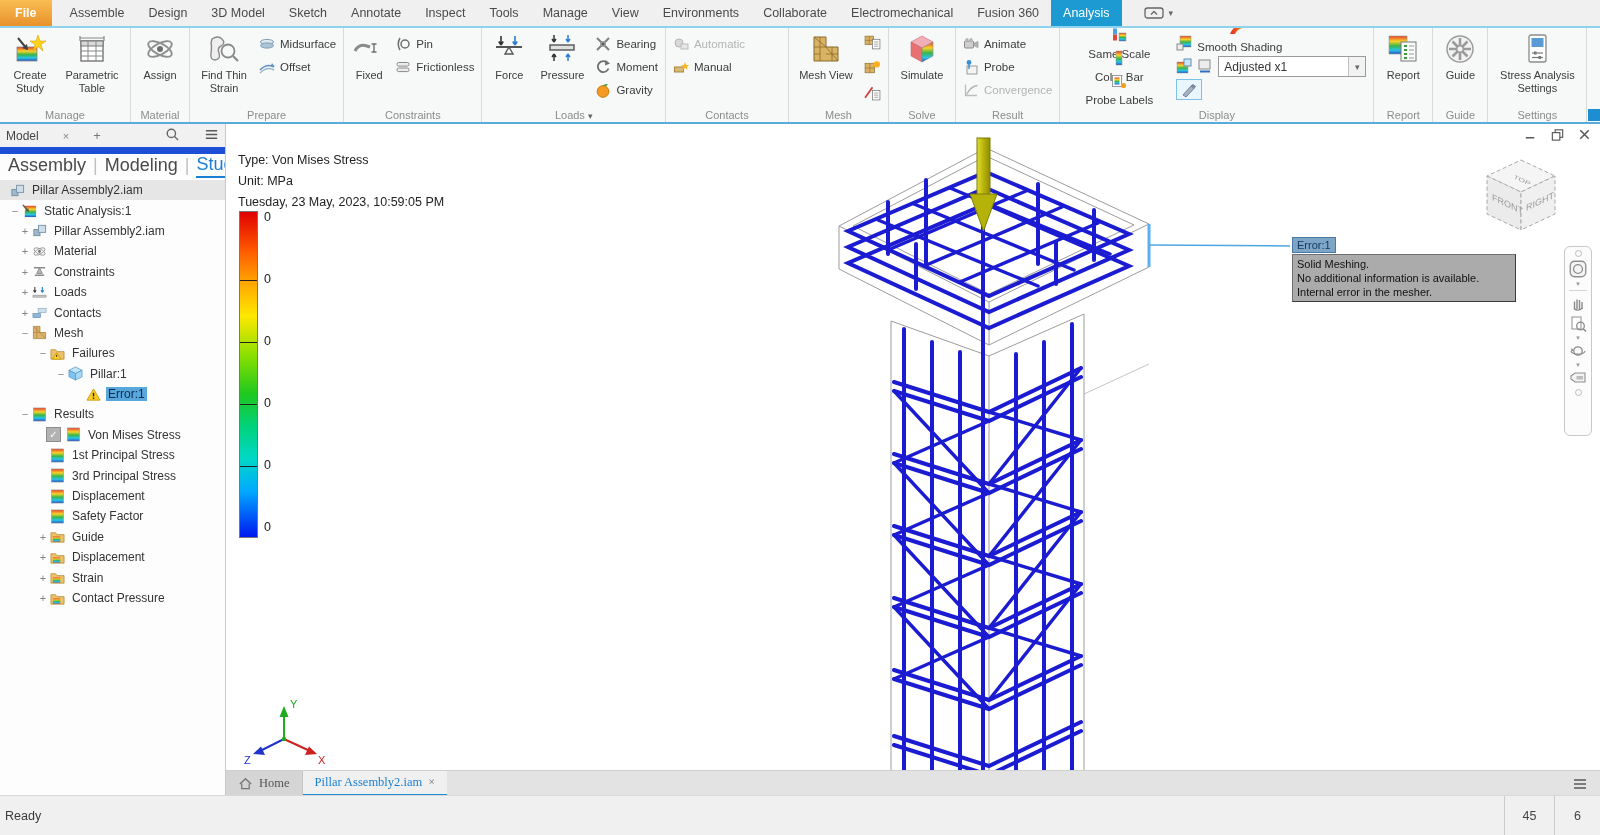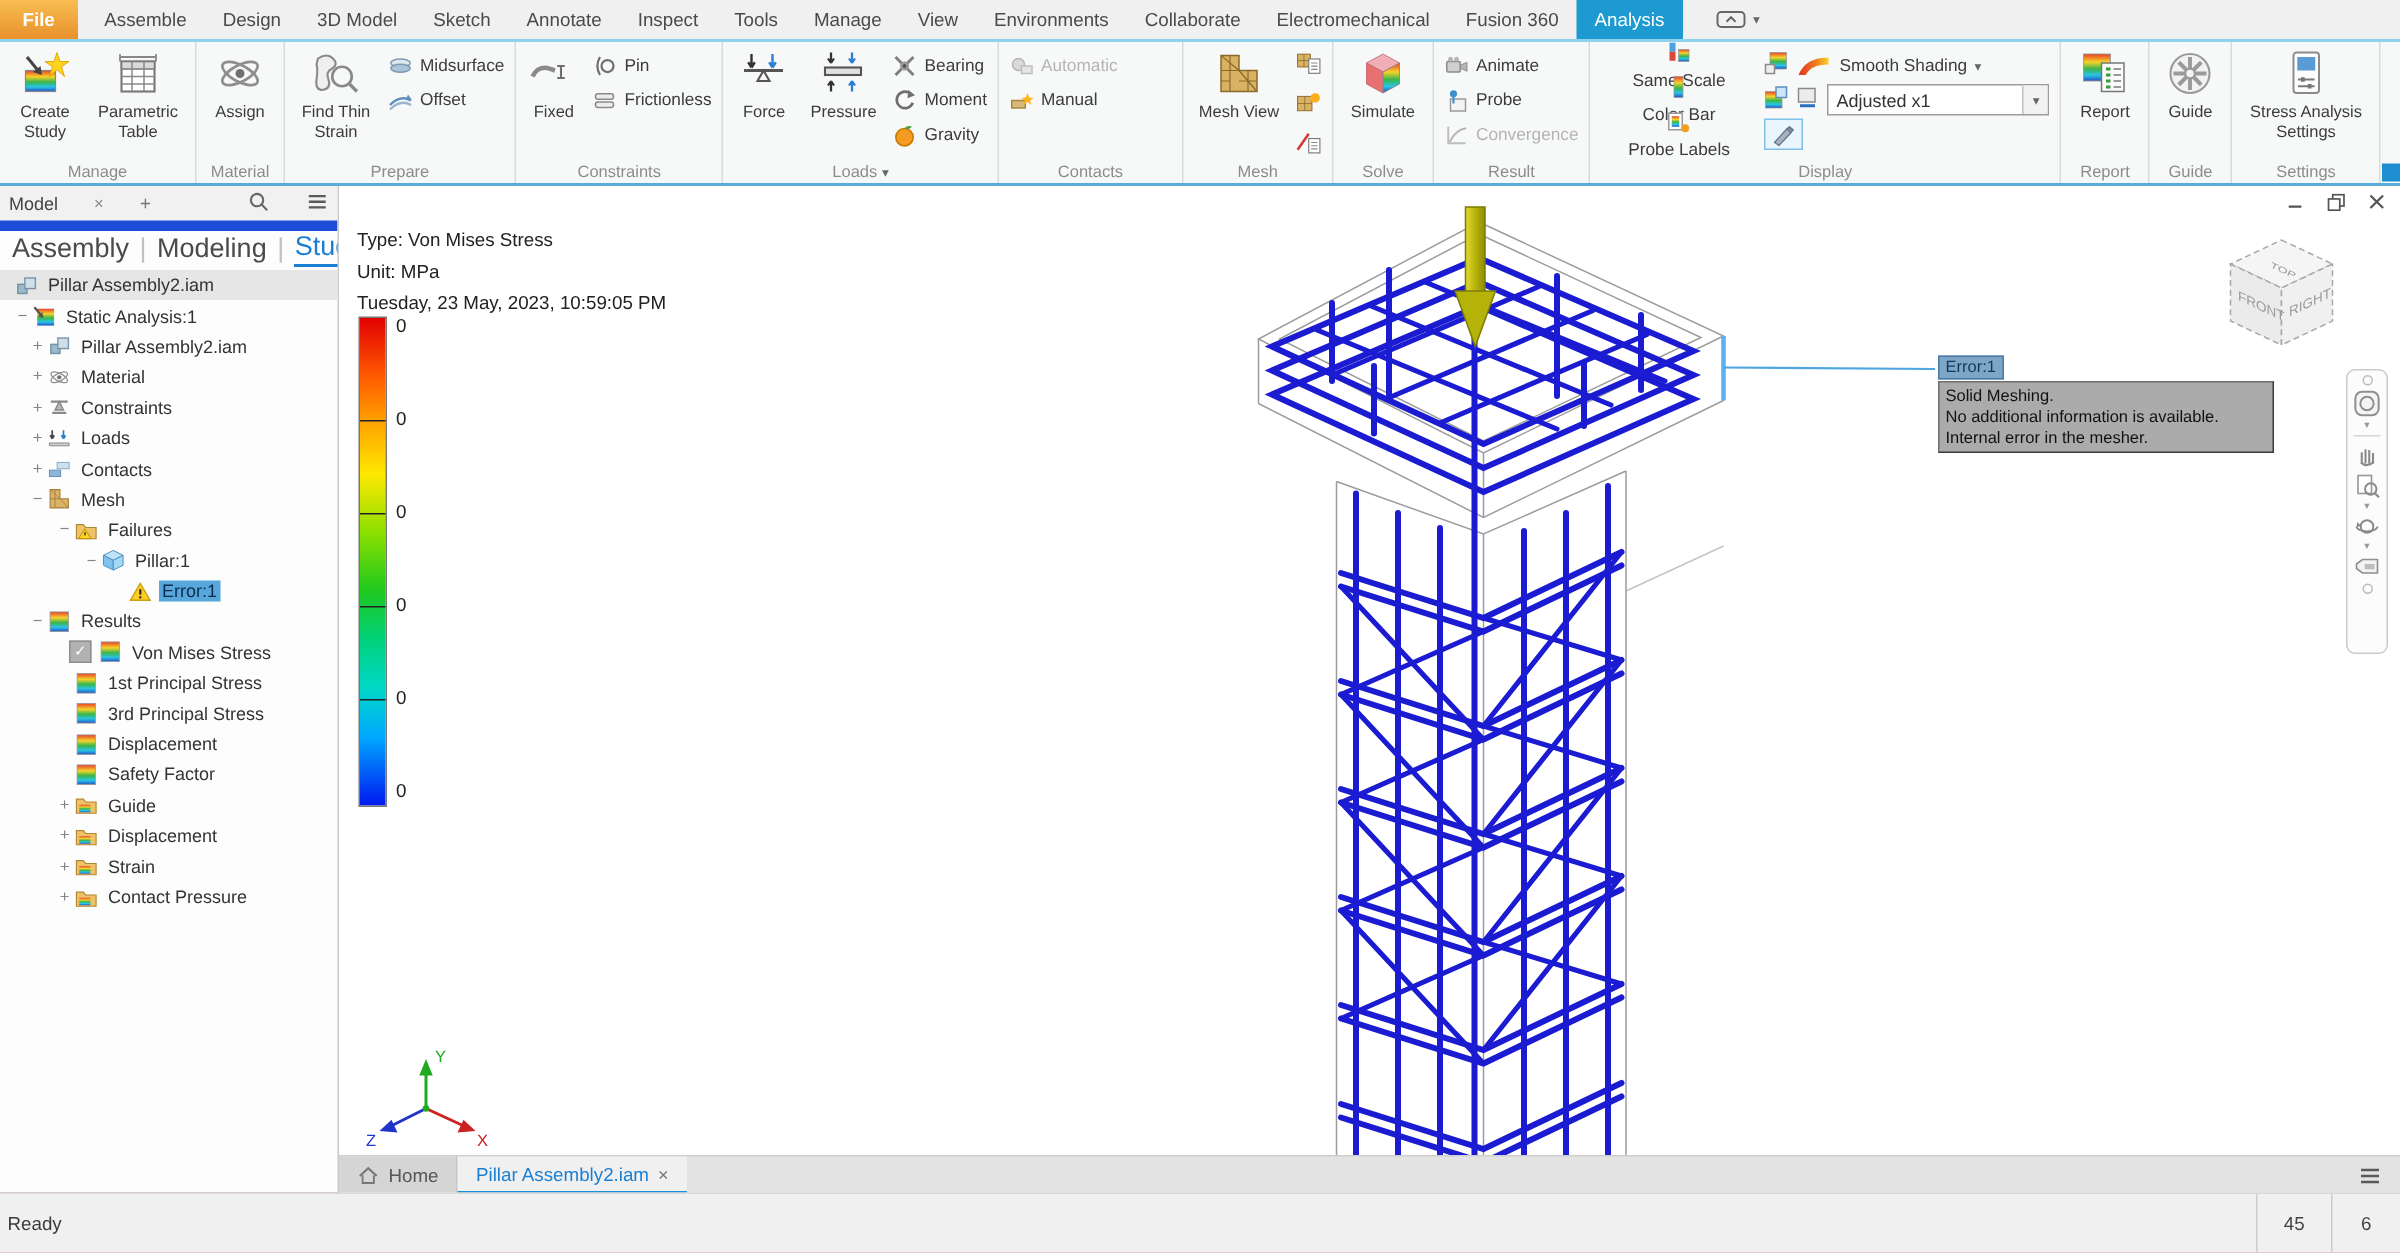--- a/index.html
+++ b/index.html
@@ -1,16 +1,16 @@
 <!DOCTYPE html>
 <html><head>
 <meta charset="utf-8">
 <style>
   html,body{margin:0;padding:0;}
-  .app{position:relative;width:1600px;height:835px;background:#7f1d1d;overflow:hidden;
+  .app{position:relative;width:1600px;height:835px;background:#ec4899;overflow:hidden;
        font-family:"Liberation Sans",sans-serif;-webkit-font-smoothing:antialiased;color:#3b3b3b;}
   
   .menubar{position:absolute;left:0;top:0;right:0;height:26px;background:#f0f0f0;
            display:flex;align-items:stretch;border-bottom:2px solid #8fd2ee;font-size:12.5px;color:#4a4a4a;}
   .menu-item{padding:0 12px;line-height:26px;white-space:nowrap;cursor:default;}
   .menu-item.file{background:linear-gradient(#f8bd52,#e8912b);color:#fff;font-weight:bold;padding:0 15px;margin-right:6px;}
   .menu-item.active{background:#1d9ad2;color:#fff;}
   .menu-extra{margin-left:14px;display:flex;align-items:center;gap:3px;padding:0 8px;color:#555;}
   
   .ribbon{position:absolute;left:0;top:28px;right:0;height:94px;background:#f7f8f8;
@@ -65,21 +65,21 @@
   .callout .box{background:#ababab;border:1px solid #6f6f6f;border-right-color:#3c3c3c;border-bottom-color:#3c3c3c;
                 color:#111;padding:2px 4px;line-height:14px;margin-top:1px;}
   .navbar{position:absolute;right:8px;top:122px;width:28px;height:190px;border:1px solid #c9c9c9;border-radius:6px;
           background:rgba(252,252,252,.95);display:flex;flex-direction:column;align-items:center;padding:3px 0;gap:2px;box-sizing:border-box;}
   .navbar .dot{width:5px;height:5px;border:1px solid #bbb;border-radius:50%;}
   .navbar hr{width:18px;border:none;border-top:1px solid #d5d5d5;margin:2px 0;}
   .navbar .ncaret{font-size:7px;color:#999;line-height:5px;}
   
   .doctabs{position:absolute;left:226px;right:0;top:770px;height:25px;background:#e3e3e3;border-top:1px solid #cfcfcf;
            display:flex;align-items:stretch;font-size:12.5px;}
-  .dtab{display:flex;align-items:center;gap:6px;padding:0 12px;cursor:default;}
+  .dtab{display:flex;align-items:center;gap:6px;padding:0 12px;cursor:default;font-family:Liberation Serif, serif;}
   .dtab.home{background:#d5d5d5;color:#555;border-right:1px solid #c4c4c4;}
   .dtab.activedoc{background:#f0f0f0;color:#1a7fd4;border-bottom:2px solid #1d8fd6;box-sizing:border-box;}
   .dtab .x{color:#777;font-size:12px;}
   .doctabs .spacer{flex:1;}
   .doctabs .burger{display:flex;align-items:center;padding:0 12px;}
   .statusbar{position:absolute;left:0;right:0;top:795px;height:40px;background:#f0f0f0;border-top:1px solid #d8d8d8;
              display:flex;align-items:center;font-size:12.5px;color:#3a3a3a;box-sizing:border-box;}
   .statusbar .msg{padding-left:5px;flex:1;}
   .scell{width:49px;text-align:center;border-left:1px solid #cccccc;align-self:stretch;display:flex;align-items:center;justify-content:center;color:#444;}
 </style>
@@ -612,21 +612,21 @@
         <div class="drow">
           <span class="dcell1">
             <svg width="16" height="16">
                 <use href="#s-samescale"></use>
               </svg>
             <span>Same Scale</span>
           </span>
           <span><svg width="16" height="16">
                 <use href="#s-dsq1"></use>
               </svg></span>
-          <span style="display:flex;align-items:center;gap:5px;">
+          <span style="display:flex;align-items:center;gap:5px;flex-direction:column;">
             <svg width="24" height="16">
                 <use href="#s-swoosh"></use>
               </svg>
             <span>Smooth Shading</span>
             <span class="caret">▾</span>
           </span>
         </div>
         <div class="drow">
           <span class="dcell1">
             <svg width="16" height="16">

